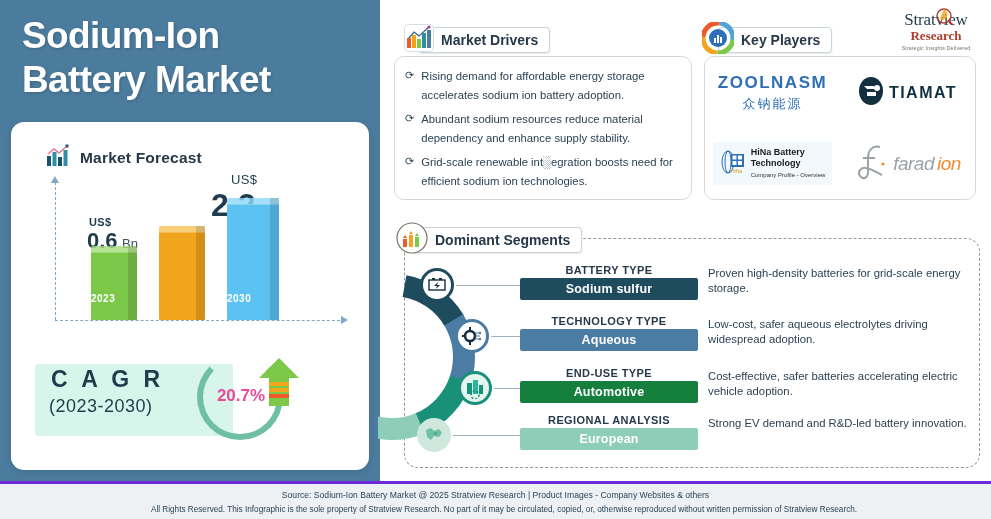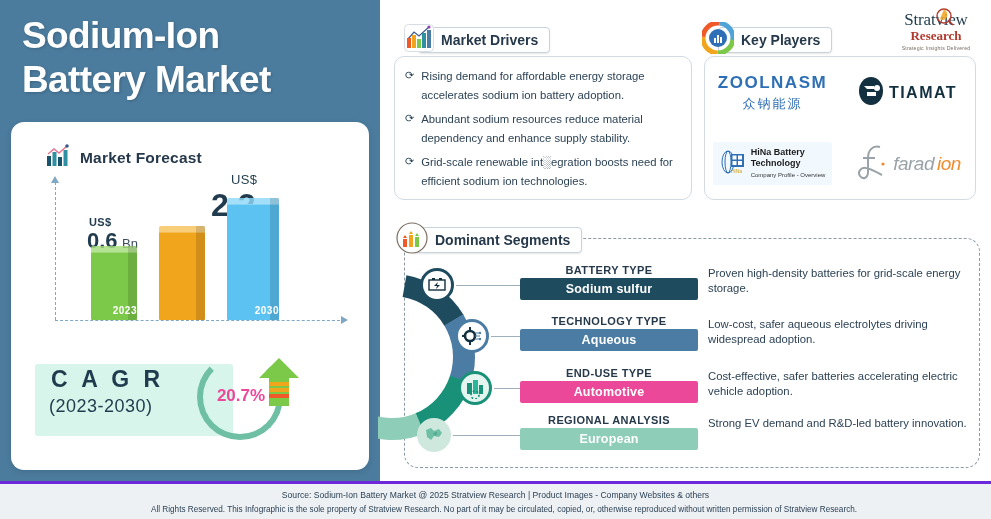--- a/index.html
+++ b/index.html
@@ -89,23 +89,23 @@
     width: 100%; height: 7px;
     border-radius: 2px 2px 0 0;
     opacity: 0.82;
   }
   .bar .side-face {
     position: absolute; right: 0; top: -6px; bottom: 0;
     width: 9px;
     background: rgba(0,0,0,0.13);
   }
   .bar .yr {
-    position: absolute; left: 0; bottom: 4px;
+    position: absolute; left: 0; bottom: 16px;
     width: 100%;
-    text-align: right;
+    text-align: left;
     color: #ffffff;
     font-size: 10px;
     font-weight: bold;
     letter-spacing: 0.5px;
   }
   .bar1 { left: 60px; width: 46px; height: 68px; background:#7cc94a; }
   .bar1 .top-face { background:#a5dd7d; }
   .bar2 { left: 128px; width: 46px; height: 88px; background:#f0a51d; }
   .bar2 .top-face { background:#f7c35e; }
   .bar3 { left: 196px; width: 52px; height: 116px; background:#5bc2f2; }
@@ -550,21 +550,21 @@
     <svg width="22" height="22" viewBox="0 0 22 22">
       <rect x="3" y="6" width="5" height="11" fill="#189178"></rect>
       <rect x="9" y="3" width="5" height="14" fill="#2bb699"></rect>
       <rect x="15" y="8" width="4" height="9" fill="#189178"></rect>
       <circle cx="11" cy="18" r="4" fill="none" stroke="#189178" stroke-width="1.6" stroke-dasharray="2 2"></circle>
     </svg>
   </div>
   <div class="seg-conn" style="left:494px;top:388px;width:28px;"></div>
   <div class="seg-row" style="top:367px;">
     <div class="seg-cat">END-USE TYPE</div>
-    <div class="seg-bar" style="background:#ec4899;">Automotive</div>
+    <div class="seg-bar" style="background:#15803d;">Automotive</div>
     <div class="seg-desc">Cost-effective, safer batteries accelerating electric vehicle adoption.</div>
   </div>
 
   <div class="seg-icon" style="left:417px; top:418px; background:#cfe8de; border:3px solid #cfe8de;">
     <svg width="24" height="22" viewBox="0 0 24 22">
       <path d="M4 6 L9 4 L12 7 L17 5 L20 9 L17 13 L12 12 L9 16 L5 13 Z" fill="#6fbfa5"></path>
       <path d="M11 9 L15 8 L14 12 Z" fill="#4aa88c"></path>
     </svg>
   </div>
   <div class="seg-conn" style="left:453px;top:435px;width:69px;"></div>

